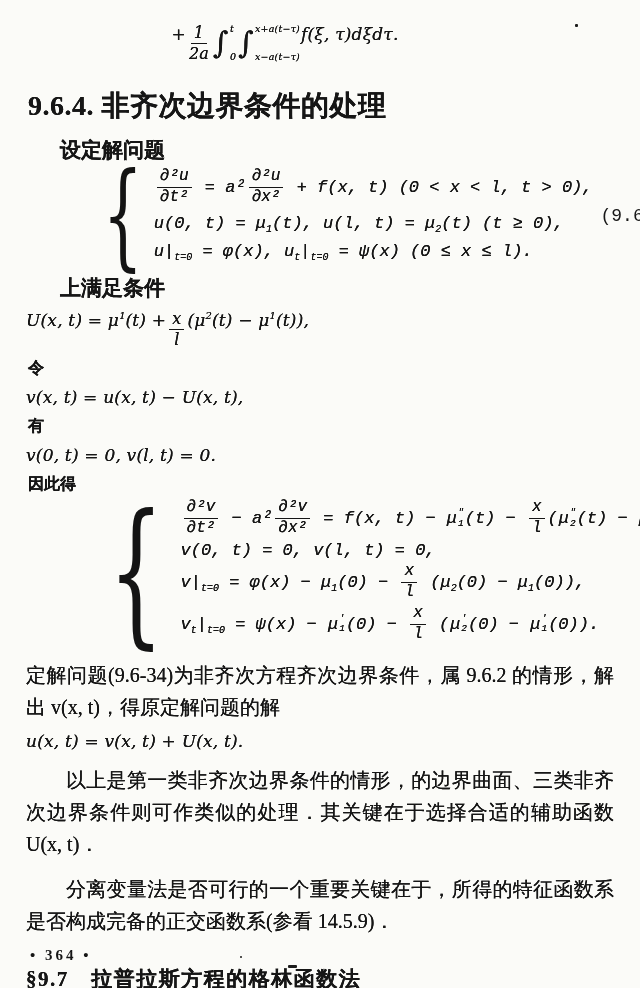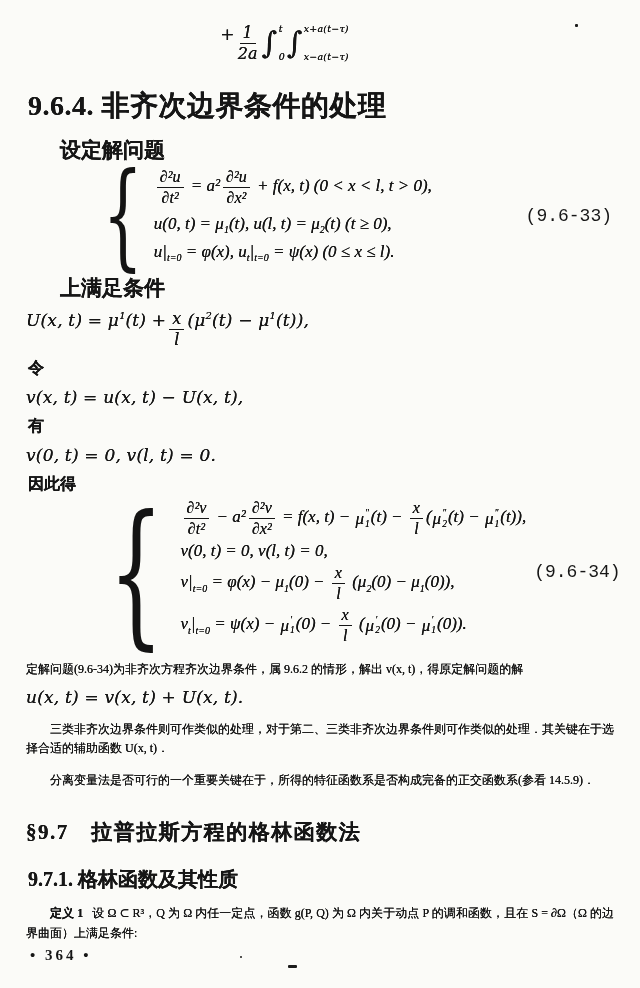--- a/index.html
+++ b/index.html
@@ -8,36 +8,36 @@
     background:#fbfbf8;
     font-family:"Liberation Serif","DejaVu Serif",serif;
     color:#161616;
   }
   .page{position:relative;width:640px;height:988px;box-sizing:border-box;padding:22px 26px 0 26px;}
 
   
   .sec-title{font-size:28px;font-weight:700;margin:24px 0 0 2px;letter-spacing:0.5px;text-shadow:0 0 .4px #000;}
   .sub-label{margin:11px 0 0 34px;font-weight:700;font-size:21px;text-shadow:0 0 .4px #000;}
   .margin-label{margin:9px 0 0 2px;font-weight:700;font-size:16px;text-shadow:0 0 .4px #000;}
-  .para{margin:13px 0 0 0;font-size:12px;line-height:1.6;text-align:justify;text-indent:2em;text-shadow:0 0 .3px #000;}
+  .para{margin:13px 0 0 0;font-size:20px;line-height:1.6;text-align:justify;text-indent:2em;text-shadow:0 0 .3px #000;}
   .para.noindent{text-indent:0;margin-top:15px;}
   .chap-title{text-align:left;font-size:21px;font-weight:700;margin:28px 0 0;letter-spacing:1.5px;text-shadow:0 0 .4px #000;}
   .sec-title2{font-size:20px;font-weight:700;margin:20px 0 0 2px;text-shadow:0 0 .4px #000;}
   .defpara{margin-top:11px;}
   .deflabel{font-weight:700;margin-right:9px;}
   .pagenum{position:absolute;left:30px;bottom:24px;font-weight:700;font-size:15px;letter-spacing:3px;}
 
   
   .formula{font-family:"DejaVu Serif","Liberation Serif",serif;font-style:italic;font-size:17px;letter-spacing:.2px;white-space:nowrap;text-shadow:0 0 .3px #000;}
   .formula.center{display:flex;justify-content:flex-start;margin-top:8px;}
   .top-formula{display:flex;justify-content:center;margin:2px 70px 0 0;}
   .eqblock{display:flex;align-items:center;margin:4px 2px 0 60px;}
   .eqlines{display:flex;flex-direction:column;}
   .g1{gap:7px;} .g2{gap:3px;}
-  .eqline{font-family:Liberation Serif, serif;font-style:italic;font-size:17px;white-space:nowrap;text-shadow:0 0 .3px #000;}
+  .eqline{font-family:Liberation Mono, monospace;font-style:italic;font-size:17px;white-space:nowrap;text-shadow:0 0 .3px #000;}
   .brace{font-family:"DejaVu Serif",serif;font-style:normal;font-weight:400;line-height:.8;transform:scaleX(.55);transform-origin:center;margin-right:-6px;color:#141414;}
   .b3{font-size:116px;} .b4{font-size:158px;}
   .eqnum{margin-left:auto;font-style:normal;font-family:Liberation Mono, monospace;font-size:18px;white-space:nowrap;padding-left:8px;}
 
   .frac{display:inline-flex;flex-direction:column;align-items:center;vertical-align:middle;margin:0 3px;line-height:1.12;font-size:16px;}
   .fn{border-bottom:1.2px solid #151515;padding:0 3px 1px;}
   .fd{padding-top:1px;}
 
   sub{font-size:10px;letter-spacing:0;}
 
@@ -72,20 +72,21 @@
           <span class="sb">0</span>
         </span>
       </span>
       <span class="scr int">
         <span class="base">∫</span>
         <span class="stack">
           <span class="sp">x+a(t−τ)</span>
           <span class="sb">x−a(t−τ)</span>
         </span>
       </span>
+      <span class="tk"> f(ξ, τ)dξdτ.</span>
     </div>
 
   <h2 class="sec-title">9.6.4. 非齐次边界条件的处理</h2>
 
   <div class="sub-label">设定解问题</div>
 
   <div class="eqblock">
     <span class="brace b3">{</span>
     <div class="eqlines g1">
       <div class="eqline"><span class="frac">
@@ -193,21 +194,21 @@
     </div>
     <div class="eqnum">(9.6-34)</div>
   </div>
 
   <p class="para noindent">定解问题(9.6-34)为非齐次方程齐次边界条件，属 9.6.2 的情形，解出 v(x, t)，得原定解问题的解</p>
 
   <div class="formula center">
       <span class="tk">u(x, t) = v(x, t) + U(x, t).</span>
     </div>
 
-  <p class="para">三类非齐次边界条件则可作类似的处理，对于第二、三类非齐次边界条件则可作类似的处理．其关键在于选择合适的辅助函数 U(x, t)．</p>
+  <p class="para">以上是第一类非齐次边界条件的情形，的边界曲面、三类非齐次边界条件则可作类似的处理．其关键在于选择合适的辅助函数 U(x, t)．</p>
 
   <p class="para">分离变量法是否可行的一个重要关键在于，所得的特征函数系是否构成完备的正交函数系(参看 14.5.9)．</p>
 
   <h1 class="chap-title">§9.7　拉普拉斯方程的格林函数法</h1>
 
   <h2 class="sec-title2">9.7.1. 格林函数及其性质</h2>
 
   <p class="para defpara">
     <b class="deflabel">定义 1</b><span>设 Ω ⊂ R³，Q 为 Ω 内任一定点，函数 g(P, Q) 为 Ω 内关于动点 P 的调和函数，且在 S = ∂Ω（Ω 的边界曲面）上满足条件:</span>
   </p>

